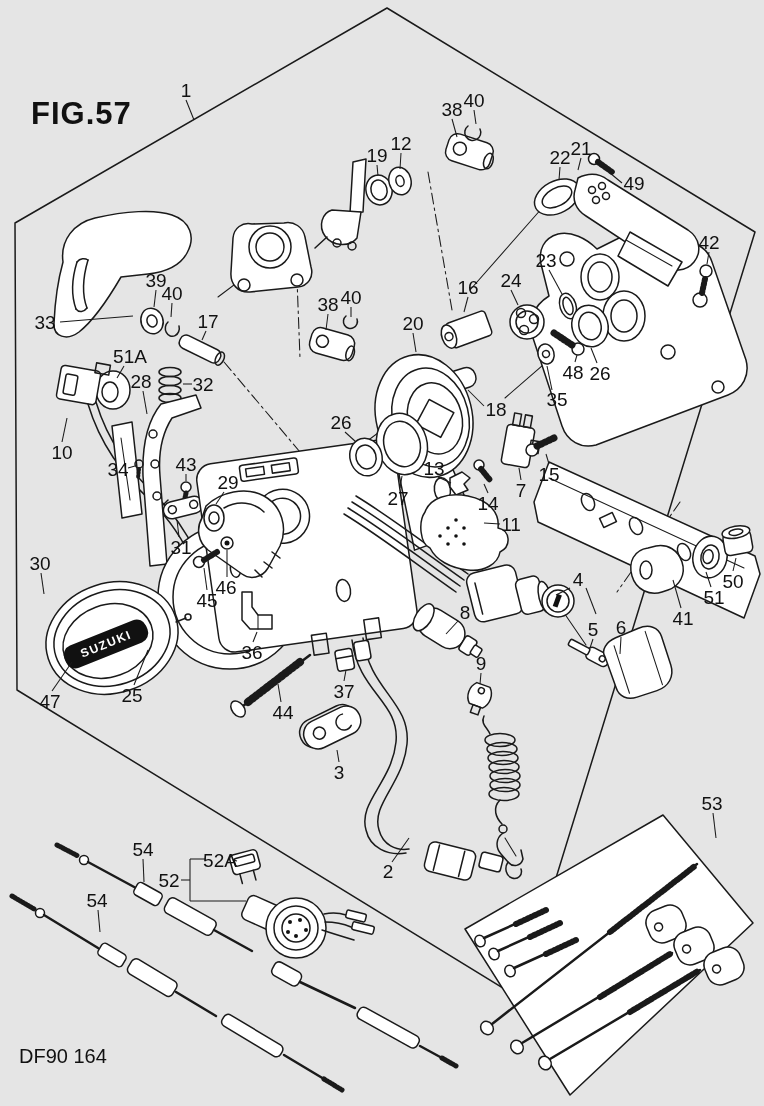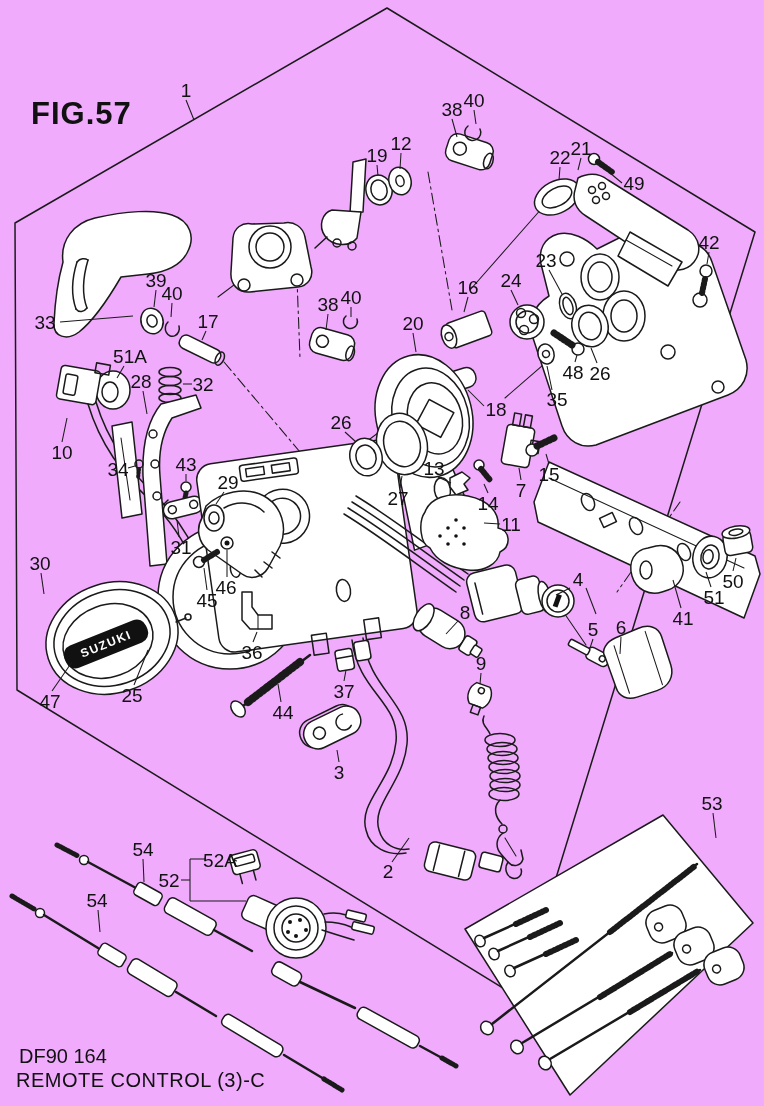--- a/index.html
+++ b/index.html
@@ -1,16 +1,16 @@
 <!DOCTYPE html>
 <html><head>
 <meta charset="utf-8">
 <style>
   html,body{margin:0;padding:0;background:#fff;}
-  .canvas{position:relative;width:764px;height:1106px;background:#f0abfc;overflow:hidden;
+  .canvas{position:relative;width:764px;height:1106px;background:#e5e5e5;overflow:hidden;
           font-family:"Liberation Sans",sans-serif;}
   .fig-title{position:absolute;left:31px;top:96px;font-size:31px;font-weight:700;color:#111;letter-spacing:1px;}
   .footer-model{position:absolute;left:19px;top:1045px;font-size:20px;color:#111;}
   .footer-caption{position:absolute;left:16px;top:1069px;font-size:20px;color:#111;letter-spacing:.5px;}
   svg.diagram{position:absolute;left:0;top:0;}
   #art *{stroke:#1a1a1a;stroke-width:1.5;fill:none;stroke-linecap:round;stroke-linejoin:round;}
   #art .wf{fill:#ffffff;}
   #art .blk{fill:#111;stroke:none;}
   #art .t1{stroke-width:1.05;}
   #art .t25{stroke-width:2.5;}
@@ -644,14 +644,13 @@
         <line x1="713" y1="813" x2="716" y2="838"></line>
         <text x="712" y="803">53</text>
         <line x1="143" y1="859" x2="144" y2="882"></line>
         <text x="143" y="849">54</text>
         <line x1="98" y1="910" x2="100" y2="932"></line>
         <text x="97" y="900">54</text>
       </g>
   </svg>
 
   <div class="footer-model">DF90 164</div>
-  <div class="footer-caption">REMOTE CONTROL (3)-C</div>
 </div>
 
 </body></html>

